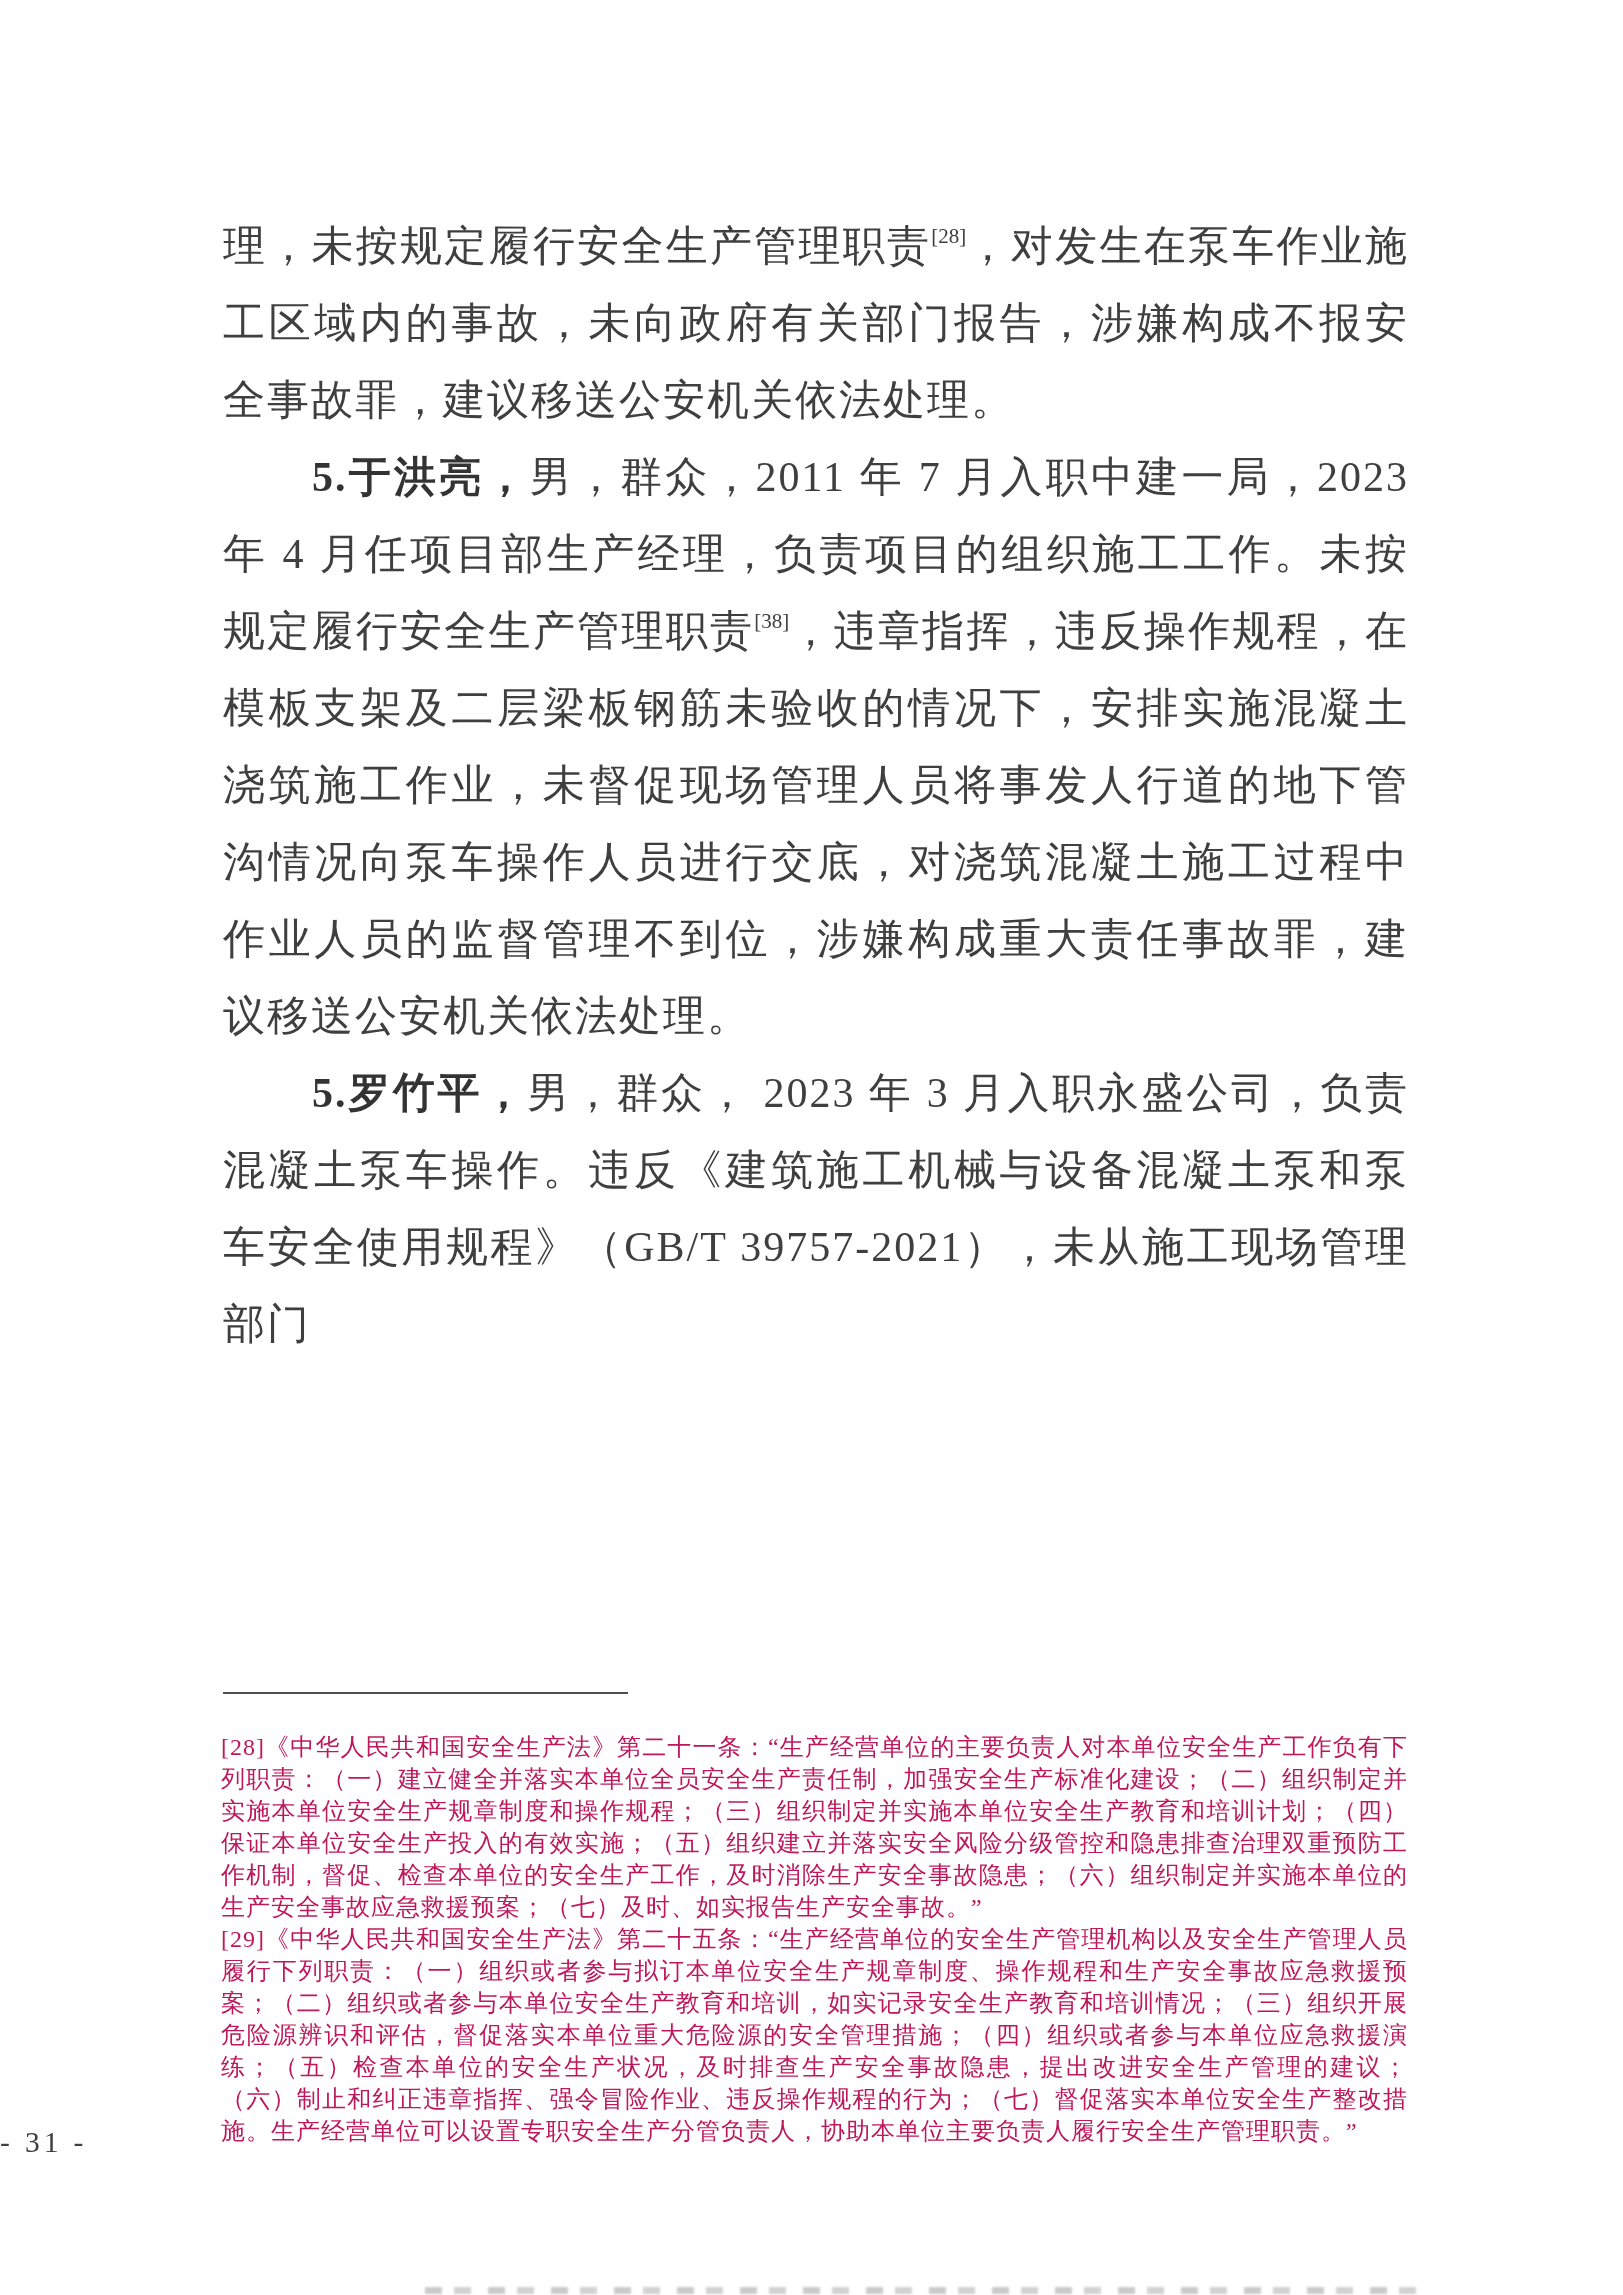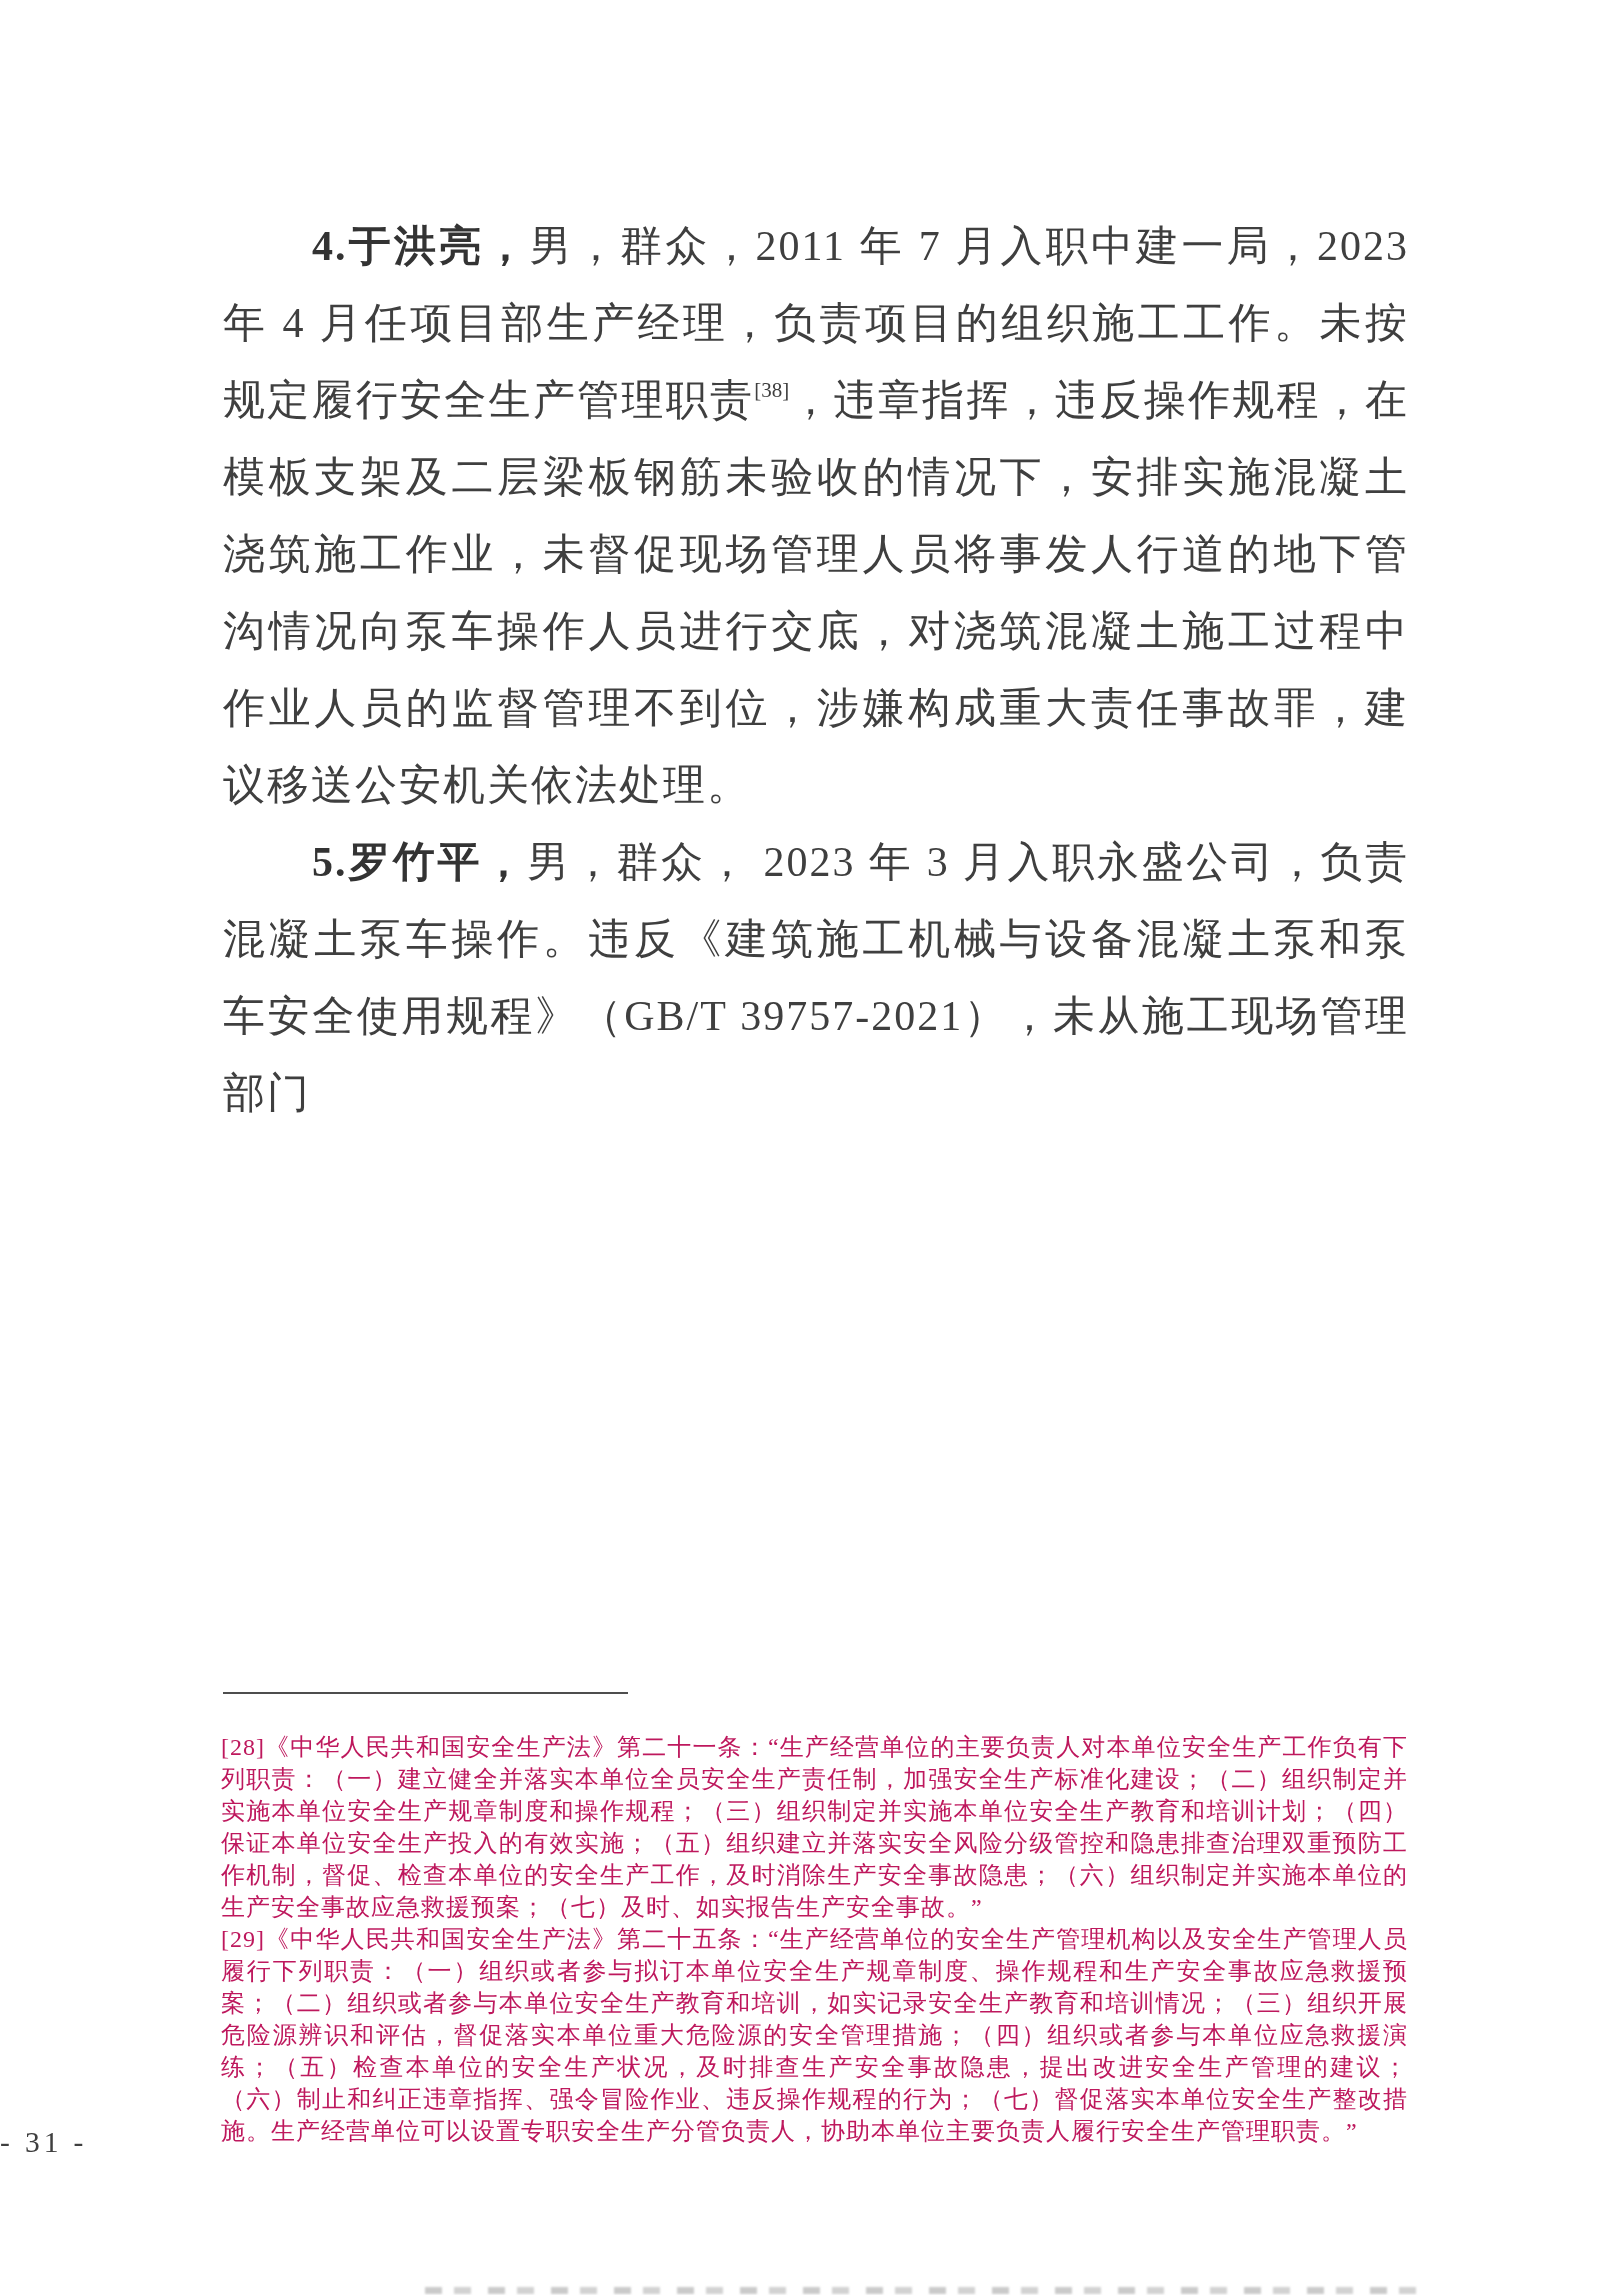--- a/index.html
+++ b/index.html
@@ -94,21 +94,22 @@
       #8c8c8c 0 17px, transparent 17px 29px,
       #9c9c9c 29px 46px, transparent 46px 63px);
     filter: blur(1.3px);
   }
 </style>
 </head>
 <body>
 
 <div class="sheet">
   <div class="body-text">
-      <p class="indent"><span class="run-bold">4.于洪亮，</span><span>男，群众，2011 年 7 月入职中建一局，2023 年 4 月任项目部生产经理，负责项目的组织施工工作。未按规定履行安全生产管理职责</span><span class="fn-ref">[38]</span><span>，违章指挥，违反操作规程，在模板支架及二层梁板钢筋未验收的情况下，安排实施混凝土浇筑施工作业，未督促现场管理人员将事发人行道的地下管沟情况向泵车操作人员进行交底，对浇筑混凝土施工过程中作业人员的监督管理不到位，涉嫌构成重大责任事故罪，建议移送公安机关依法处理。</span></p>
+      <p class=""><span>理，未按规定履行安全生产管理职责</span><span class="fn-ref">[28]</span><span>，对发生在泵车作业施工区域内的事故，未向政府有关部门报告，涉嫌构成不报安全事故罪，建议移送公安机关依法处理。</span></p>
+      <p class="indent"><span class="run-bold">5.于洪亮，</span><span>男，群众，2011 年 7 月入职中建一局，2023 年 4 月任项目部生产经理，负责项目的组织施工工作。未按规定履行安全生产管理职责</span><span class="fn-ref">[38]</span><span>，违章指挥，违反操作规程，在模板支架及二层梁板钢筋未验收的情况下，安排实施混凝土浇筑施工作业，未督促现场管理人员将事发人行道的地下管沟情况向泵车操作人员进行交底，对浇筑混凝土施工过程中作业人员的监督管理不到位，涉嫌构成重大责任事故罪，建议移送公安机关依法处理。</span></p>
       <p class="indent"><span class="run-bold">5.罗竹平，</span><span>男，群众， 2023 年 3 月入职永盛公司，负责混凝土泵车操作。违反《建筑施工机械与设备混凝土泵和泵车安全使用规程》（GB/T 39757-2021），未从施工现场管理部门</span></p>
     </div>
   <div class="fn-sep"></div>
   <div class="footnotes">
       <p>[28]《中华人民共和国安全生产法》第二十一条：“生产经营单位的主要负责人对本单位安全生产工作负有下列职责：（一）建立健全并落实本单位全员安全生产责任制，加强安全生产标准化建设；（二）组织制定并实施本单位安全生产规章制度和操作规程；（三）组织制定并实施本单位安全生产教育和培训计划；（四）保证本单位安全生产投入的有效实施；（五）组织建立并落实安全风险分级管控和隐患排查治理双重预防工作机制，督促、检查本单位的安全生产工作，及时消除生产安全事故隐患；（六）组织制定并实施本单位的生产安全事故应急救援预案；（七）及时、如实报告生产安全事故。”</p>
       <p>[29]《中华人民共和国安全生产法》第二十五条：“生产经营单位的安全生产管理机构以及安全生产管理人员履行下列职责：（一）组织或者参与拟订本单位安全生产规章制度、操作规程和生产安全事故应急救援预案；（二）组织或者参与本单位安全生产教育和培训，如实记录安全生产教育和培训情况；（三）组织开展危险源辨识和评估，督促落实本单位重大危险源的安全管理措施；（四）组织或者参与本单位应急救援演练；（五）检查本单位的安全生产状况，及时排查生产安全事故隐患，提出改进安全生产管理的建议；（六）制止和纠正违章指挥、强令冒险作业、违反操作规程的行为；（七）督促落实本单位安全生产整改措施。生产经营单位可以设置专职安全生产分管负责人，协助本单位主要负责人履行安全生产管理职责。”</p>
     </div>
   <div class="page-number">- 31 -</div>
   <div class="scan-artifact"></div>
 </div>

